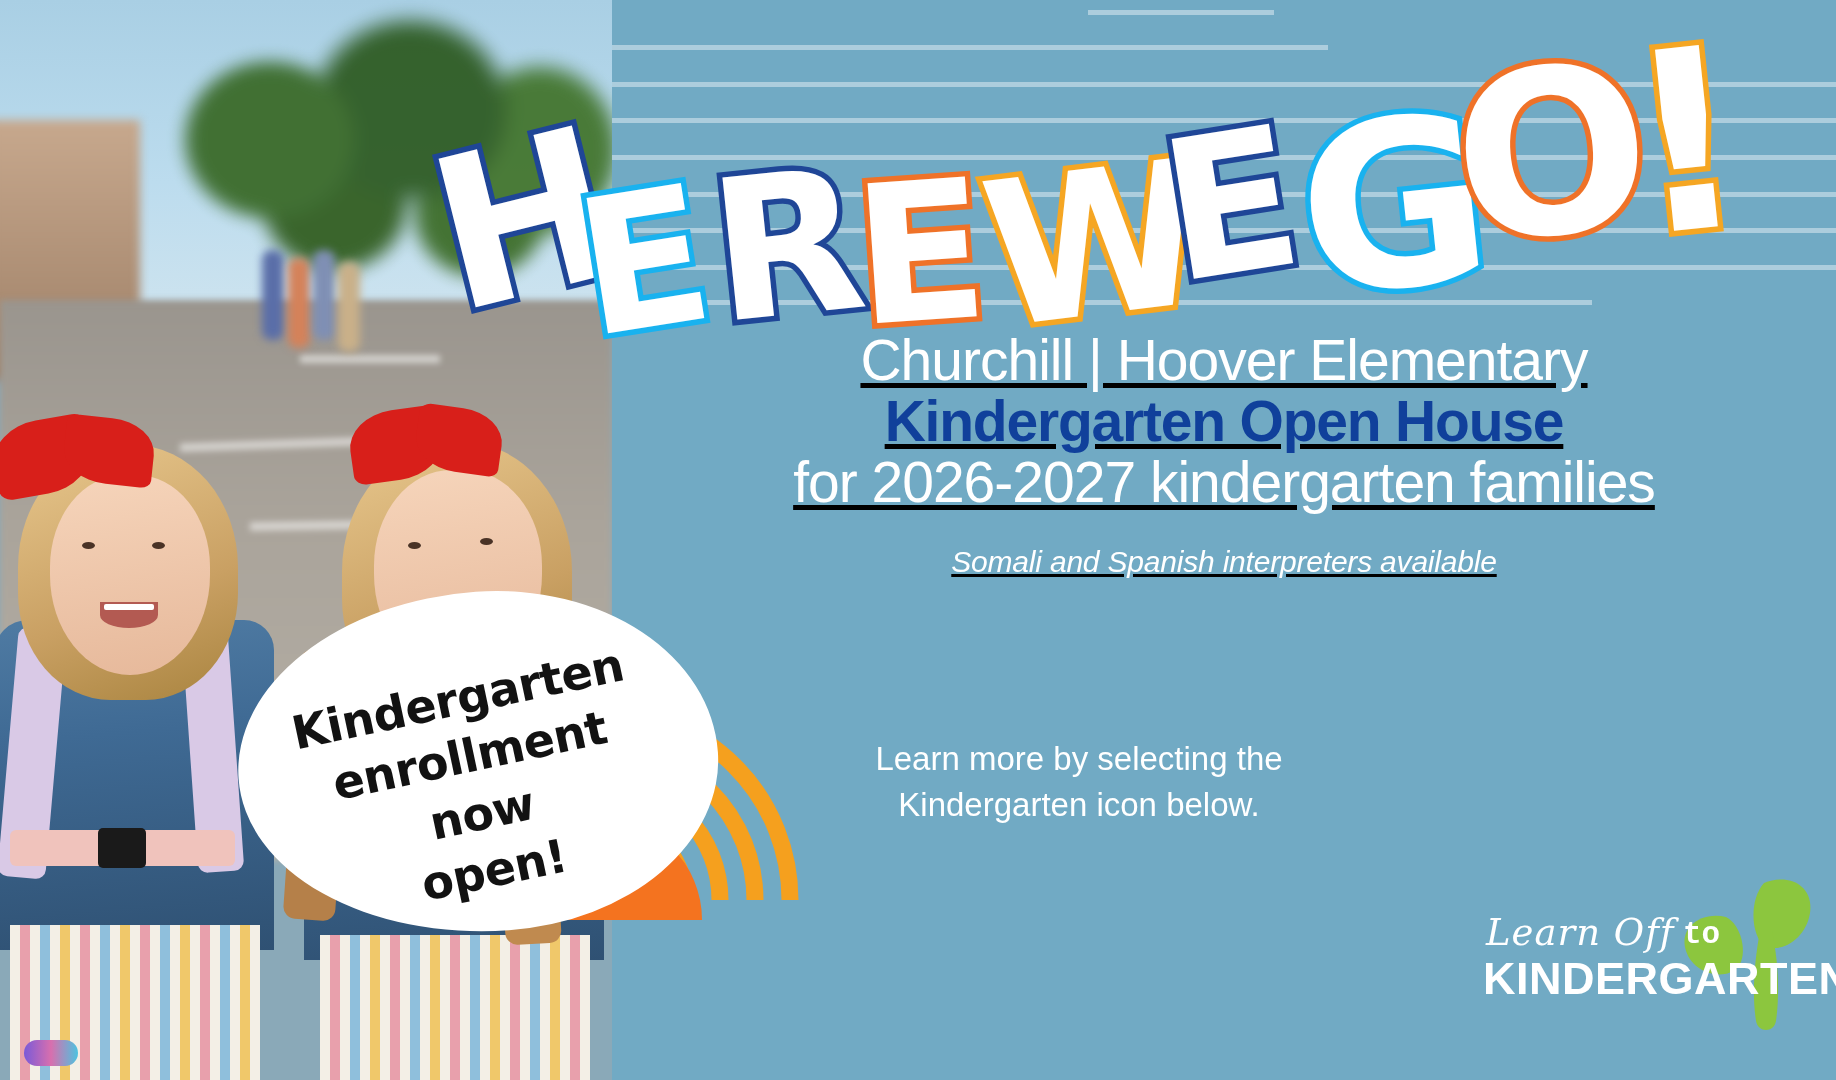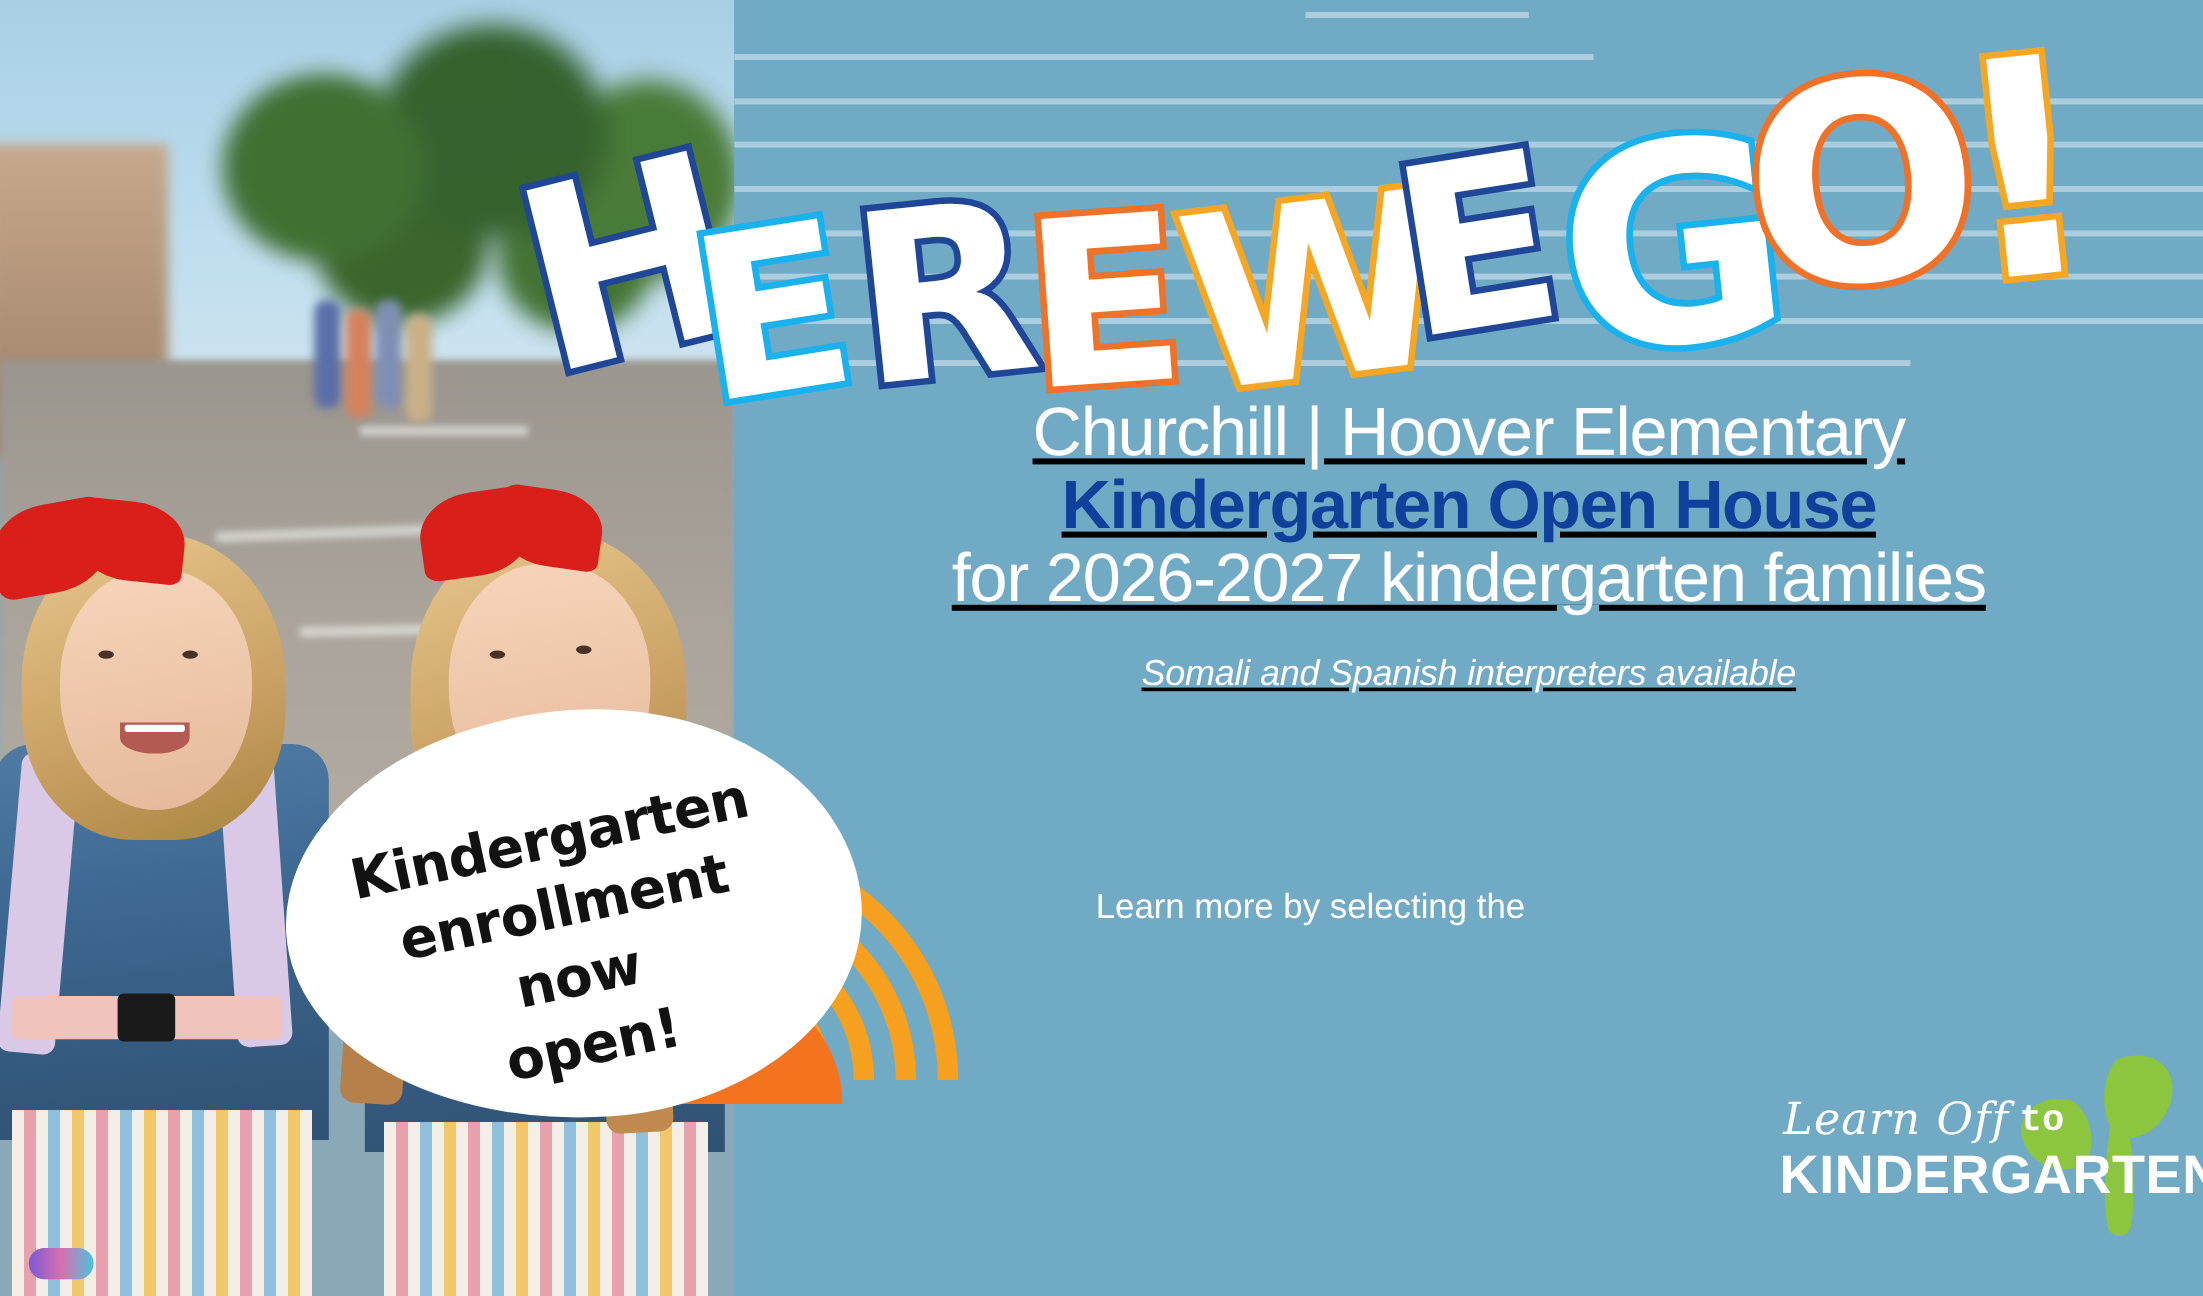--- a/index.html
+++ b/index.html
@@ -160,22 +160,22 @@
   }
   .line-date {
     text-align:center; color:#ffffff; font-size:59px; line-height:1.1;
     letter-spacing:-1px; margin-top:74px;
   }
   .line-interp {
     text-align:center; color:#ffffff; font-size:30px; font-style:italic;
     margin-top:30px; letter-spacing:-0.2px;
   }
   .line-learn {
-    position:absolute; left:170px; top:406px; width:620px;
-    text-align:center; color:#ffffff; font-size:29px; line-height:1.38;
+    position:absolute; left:157px; top:406px; width:620px;
+    text-align:center; color:#ffffff; font-size:33px; line-height:1.38;
   }
 
   
   .logo { position:absolute; left:1478px; top:905px; width:340px; height:140px; }
   .logo-kick {
     position:absolute; left:8px; top:6px;
     font-family:"DejaVu Serif", serif; font-style:italic;
     font-size:37px; color:#ffffff; letter-spacing:1px;
   }
   .logo-to {
@@ -285,20 +285,21 @@
     <div>open!</div>
   </div>
 
   <div class="copy">
     <div class="line-school">Churchill | Hoover Elementary</div>
     <div class="line-openhouse">Kindergarten Open House</div>
     <div class="line-families">for 2026-2027 kindergarten families</div>
     <div class="line-interp">Somali and Spanish interpreters available</div>
     <div class="line-learn">
       <div>Learn more by selecting the</div>
+      <div>Kindergarten icon below.</div>
     </div>
   </div>
 
   <div class="logo">
     <svg class="sprout" viewBox="0 0 150 170">
       <path d="M96 12 C120 2 146 14 142 42 C138 68 112 84 96 74 C84 66 80 30 96 12 Z" fill="#8cc63e"></path>
       <path d="M58 46 C34 40 10 56 18 80 C26 104 58 110 70 96 C80 84 74 54 58 46 Z" fill="#8cc63e"></path>
       <path d="M92 60 C86 92 84 124 88 150 C90 162 106 162 108 150 C112 122 110 88 104 60 Z" fill="#8cc63e"></path>
     </svg>
     <div class="logo-kick">Learn Off</div>

